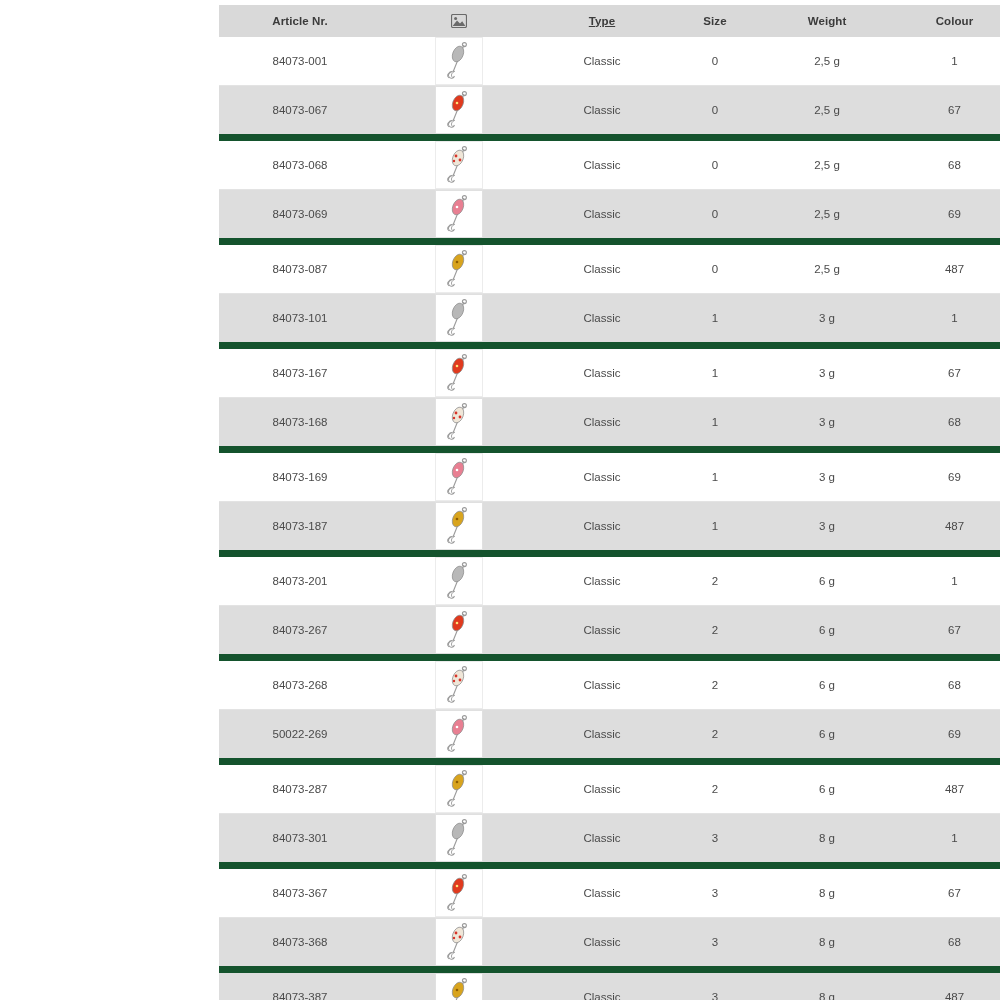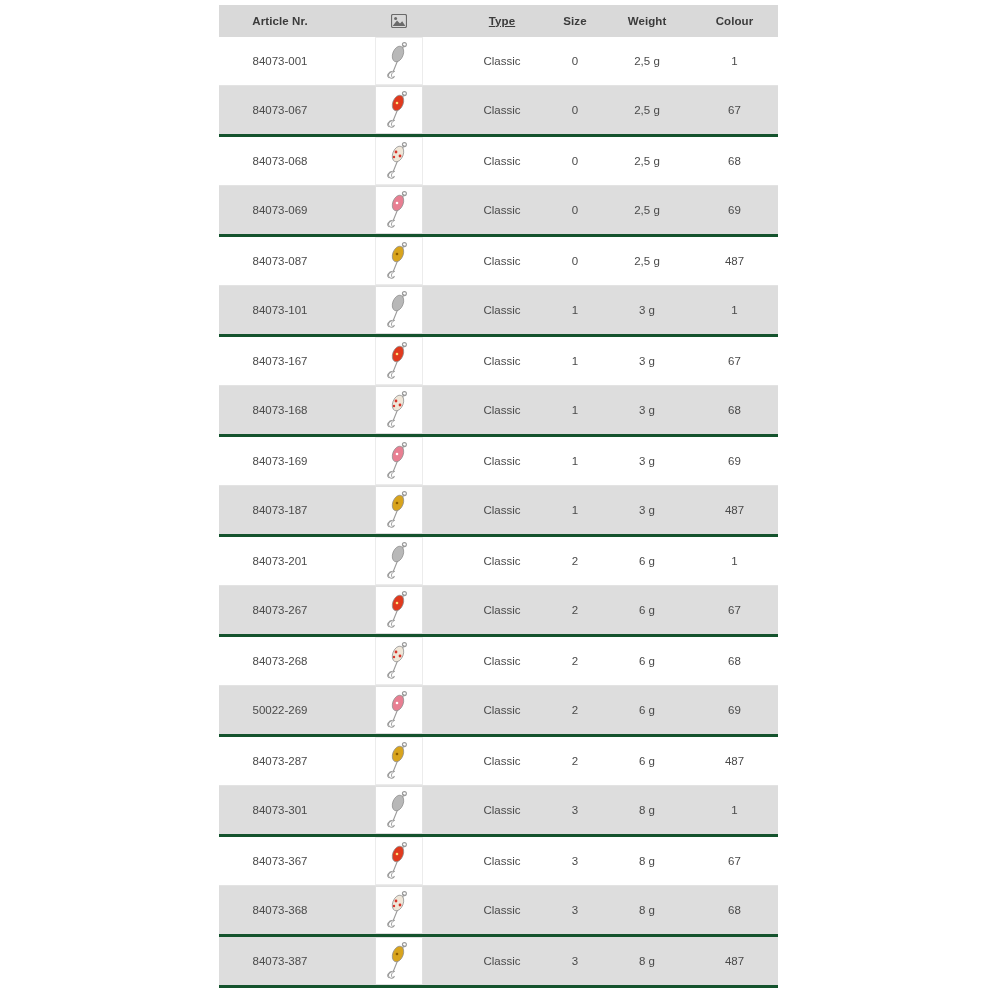--- a/index.html
+++ b/index.html
@@ -27,21 +27,21 @@
     border-collapse: collapse;
     width: 559px;
     table-layout: fixed;
   }
   table.product-table thead th {
     background: #d9d9d9;
     color: #3b3b3b;
     font-size: 11.5px;
     font-weight: bold;
     text-align: center;
-    padding: 9px 0;
+    padding: 9px 20px;
     border: none;
     letter-spacing: 0.1px;
   }
   table.product-table thead th.col-article { width: 122px; }
   table.product-table thead th.col-image   { width: 116px; }
   table.product-table thead th.col-type    { width: 90px; text-decoration: underline; }
   table.product-table thead th.col-size    { width: 56px; }
   table.product-table thead th.col-weight  { width: 88px; margin-top: 20px; }
   table.product-table thead th.col-colour  { width: 87px; margin-top: 8px; }
 
@@ -50,21 +50,21 @@
 
   table.product-table tbody td {
     font-size: 11.5px;
     color: #4a4a4a;
     text-align: center;
     padding: 0;
     height: 48px;
     vertical-align: middle;
     border-bottom: 1px solid #e3e3e3;
   }
-  tbody tr.even td { border-bottom: 3px solid #14532d; }
+  tbody tr.even td { border-bottom: 7px solid #14532d; }
 
   .img-cell { padding: 2px 0; }
   .thumb {
     width: 46px;
     height: 46px;
     margin: 0 auto;
     background: #ffffff;
     border: 1px solid #e0e0e0;
     position: relative;
     overflow: hidden;

